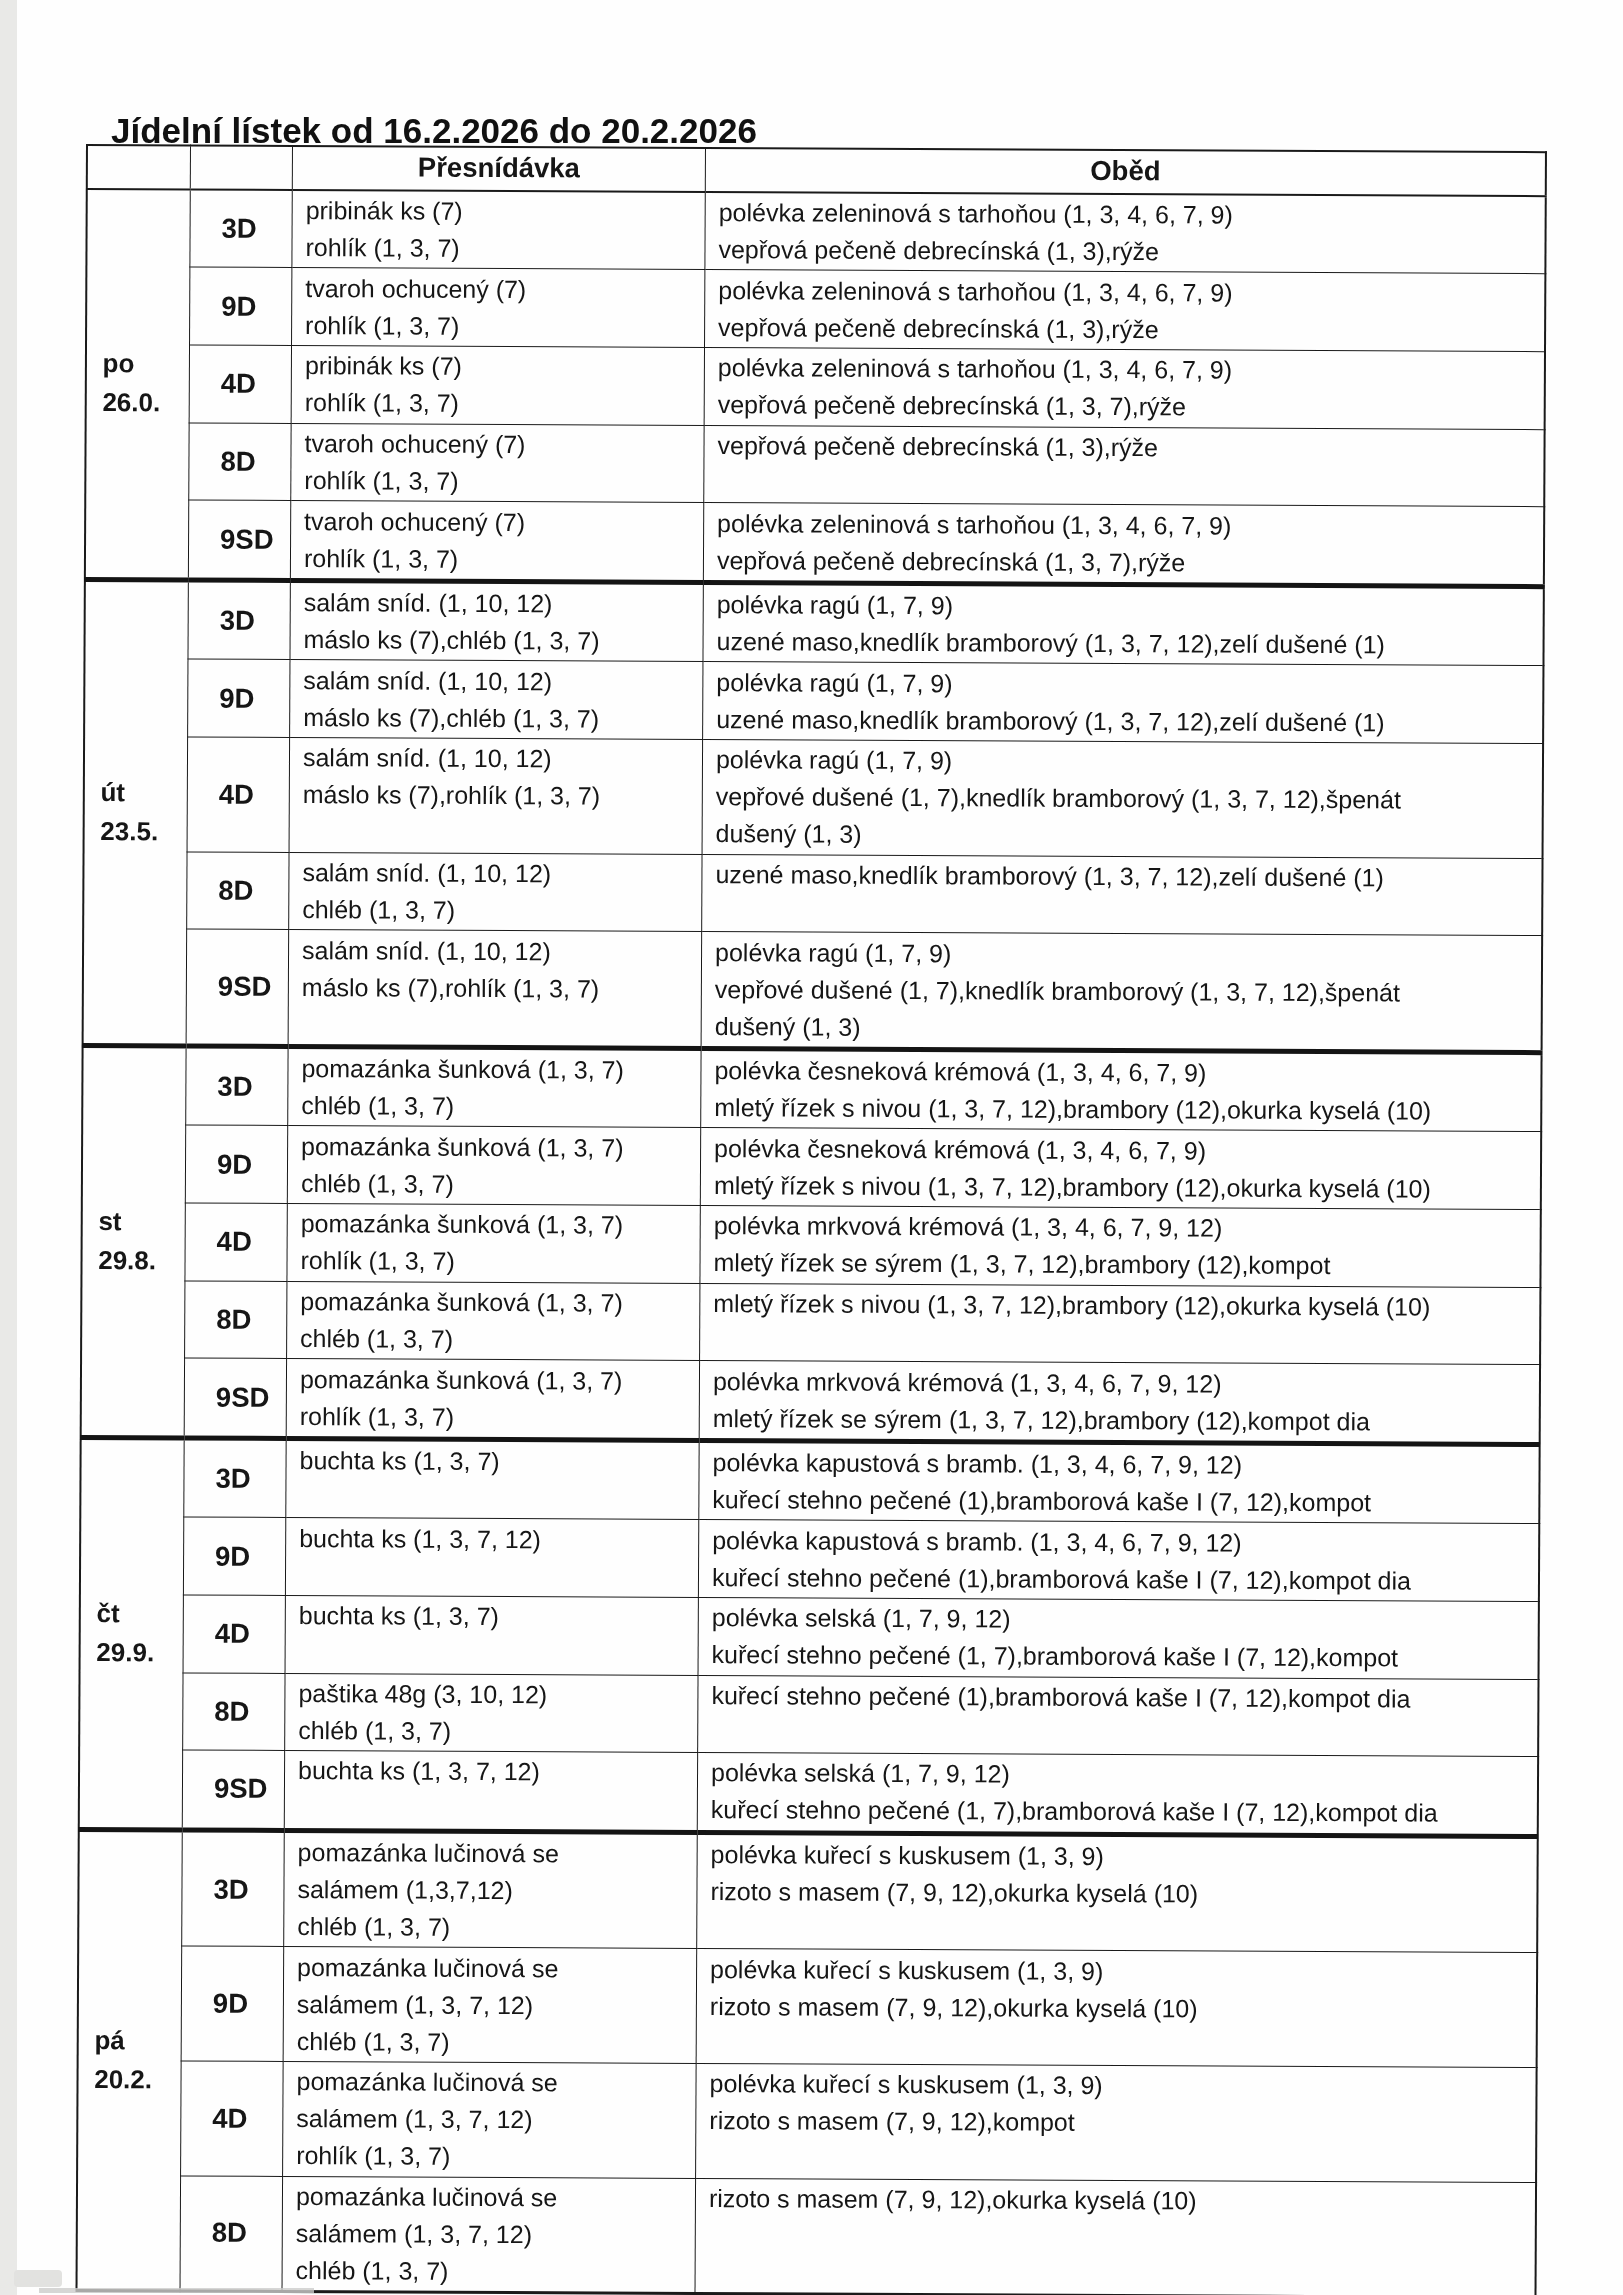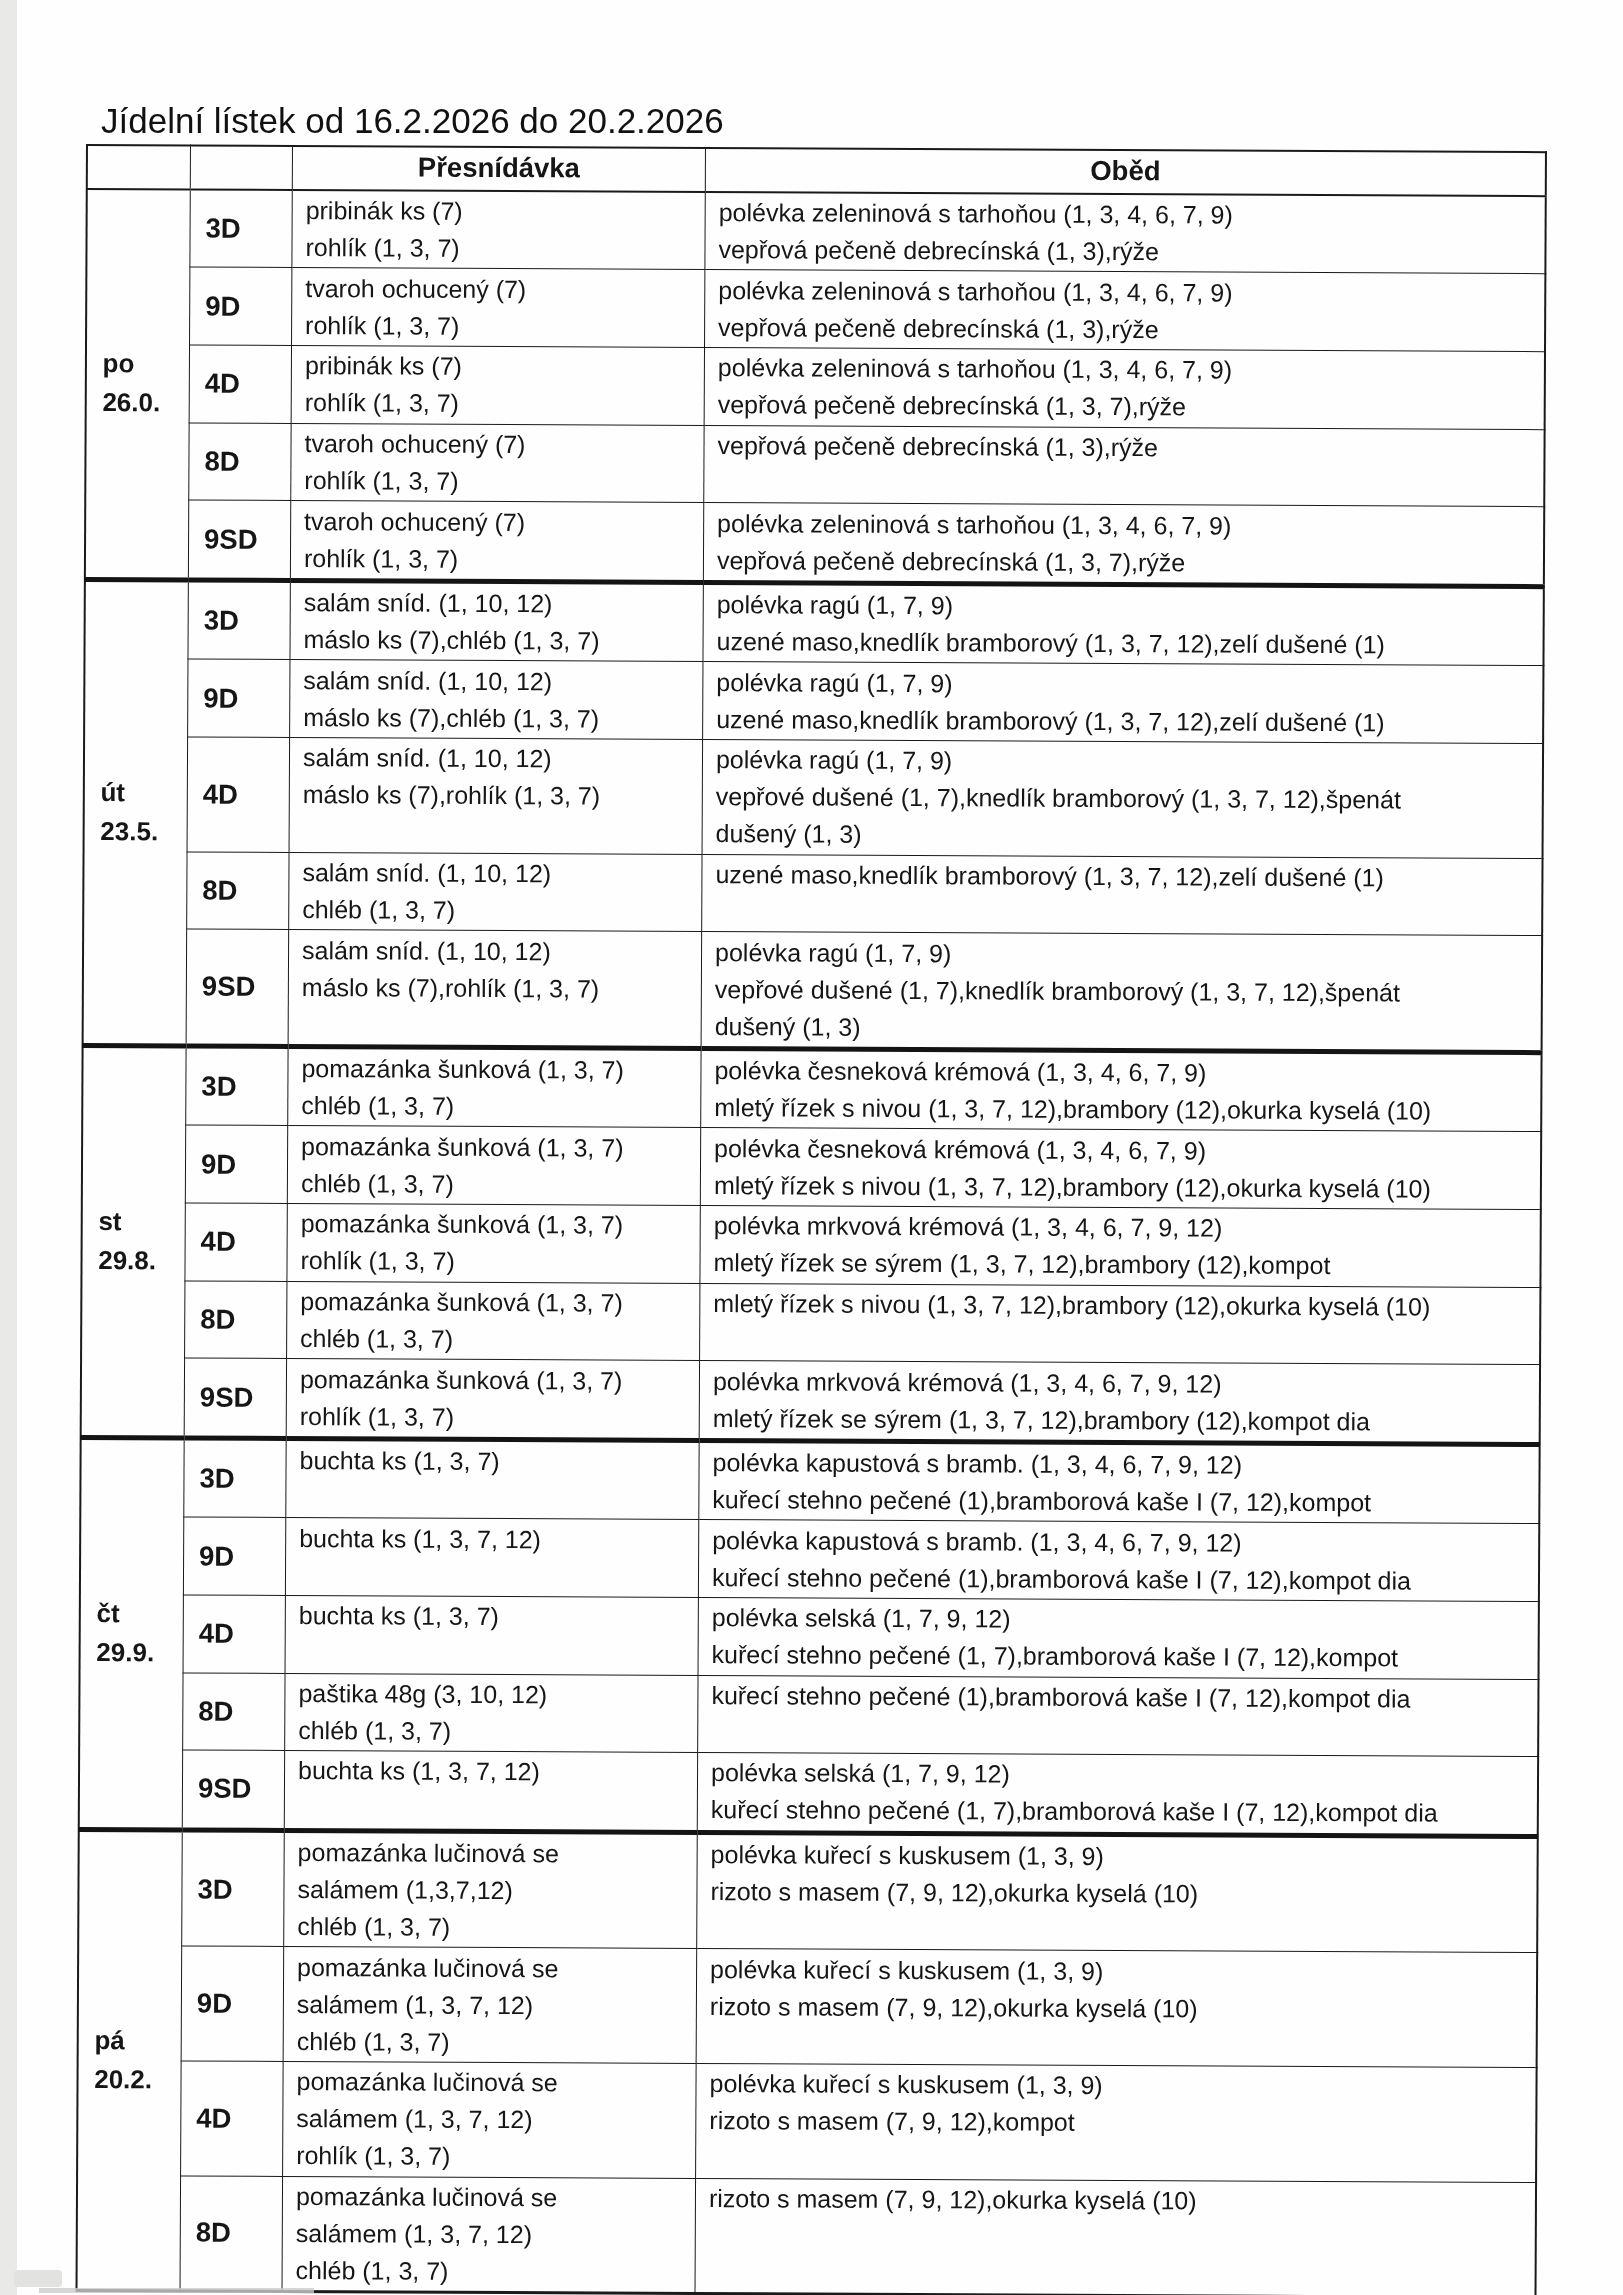--- a/index.html
+++ b/index.html
@@ -18,22 +18,22 @@
   }
   .artifact-smudge {
     position: absolute; left: 14.4px; top: 2270px; width: 48px; height: 17px;
     background: #e2e2e0; border-radius: 3.9px;
   }
   .artifact-line {
     position: absolute; left: 39px; top: 2288px; width: 275px; height: 4.6px;
     background: #ccccca; opacity: 0.8;
   }
   .title {
-    position: absolute; left: 97px; top: 97px; margin: 4px;
-    font-size: 35px; font-weight: 400; letter-spacing: 0px; color: #111111;
+    position: absolute; left: 97px; top: 97px; margin: 14px;
+    font-size: 35px; font-weight: 700; letter-spacing: 0px; color: #111111;
     white-space: nowrap;
   }
   table.menu {
     position: absolute; left: 86px; top: 144px;
     width: 1455px;
     border-collapse: collapse;
     table-layout: fixed;
     transform: rotate(0.28deg);
     transform-origin: 0 0;
     background: #fefefe;
@@ -51,21 +51,21 @@
   .c-day   { width: 102px; }
   .c-grp   { width: 101px; }
   .c-snack { width: 412px; }
   .c-lunch { width: 839px; }
   tr.day-sep > td { border-top: 5.2px solid #141414; }
   td.day-cell {
     vertical-align: middle; text-align: left; padding-left: 15.7px;
     font-weight: 700; font-size: 26px; line-height: 39px;
   }
   td.grp-cell {
-    vertical-align: middle; text-align: left; padding-left: 15px;
+    vertical-align: middle; text-align: left; padding-left: 31px;
     font-weight: 700; font-size: 27.5px;
   }
   td.snack-cell, td.lunch-cell {
     vertical-align: top; text-align: left;
     padding: 1.3px 6.5px 1.3px 13px;
     font-size: 25px; line-height: 37px;
   }
   .menu-line { white-space: nowrap; }
 </style>
 </head>

